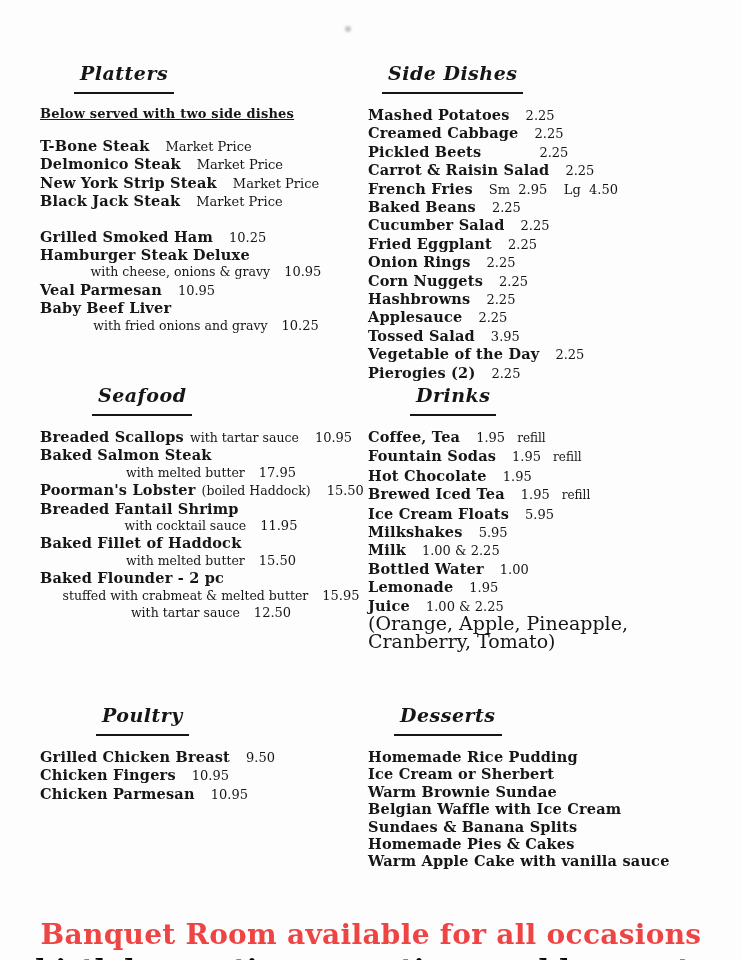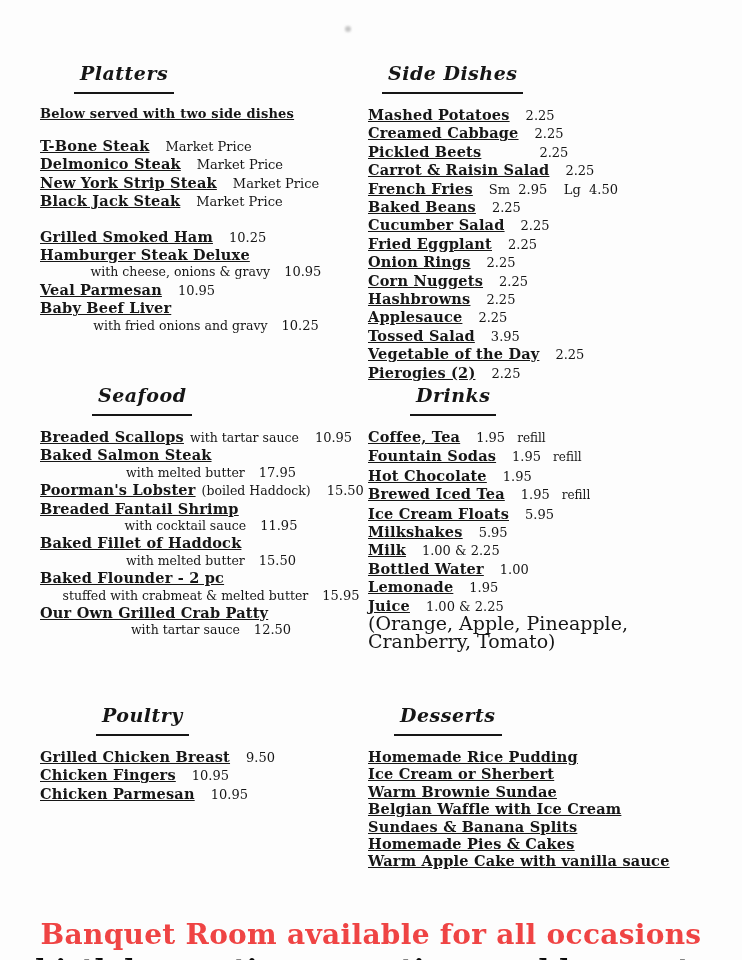--- a/index.html
+++ b/index.html
@@ -31,21 +31,21 @@
   #drinks .heading      { margin-left:42px; }
   #desserts .heading    { margin-left:26px; }
 
   .note {
     font-weight:700; font-size:13px; text-decoration:underline;
     margin:0 0 16px 0; letter-spacing:0.2px;
   }
   .items { }
   .row   { line-height:17.4px; }
   .spacer{ height:17px; }
-  .name  { font-weight:700; font-size:14.5px; letter-spacing:0.2px;text-decoration:underline; }
+  .name  { font-weight:700; font-size:14.5px; letter-spacing:0.2px; }
   .inline-note { font-size:12.5px; margin-left:6px; }
   .price { font-size:13px; margin-left:16px; white-space:pre; }
   .price.wide { margin-left:58px; }
   .suffix{ font-size:12px; margin-left:12px; }
   .sub   { font-size:12.5px; padding-left:12px; line-height:17.4px;text-align:center; }
   .sub .price { margin-left:14px; }
   .plain { font-size:19px; line-height:17.4px;text-align:right; }
 
   .banner { position:absolute; left:0; right:0; top:918px; text-align:center; }
   .banner-l1 { font-weight:bold; font-size:28px; letter-spacing:0.3px; color:#ef4444; line-height:34px; }
@@ -102,21 +102,21 @@
 
   <div class="section" id="seafood">
     <div class="heading">Seafood</div>
     <div class="items">
         <div class="row"><span class="name">Breaded Scallops</span><span class="inline-note">with tartar sauce</span><span class="price">10.95</span></div>
         <div class="row"><span class="name">Baked Salmon Steak</span><div class="sub"><span class="sub-text">with melted butter</span><span class="price">17.95</span></div></div>
         <div class="row"><span class="name">Poorman's Lobster</span><span class="inline-note">(boiled Haddock)</span><span class="price">15.50</span></div>
         <div class="row"><span class="name">Breaded Fantail Shrimp</span><div class="sub"><span class="sub-text">with cocktail sauce</span><span class="price">11.95</span></div></div>
         <div class="row"><span class="name">Baked Fillet of Haddock</span><div class="sub"><span class="sub-text">with melted butter</span><span class="price">15.50</span></div></div>
         <div class="row"><span class="name">Baked Flounder - 2 pc</span><div class="sub"><span class="sub-text">stuffed with crabmeat &amp; melted butter</span><span class="price">15.95</span></div></div>
-        <div class="row"><span class="name">Our Own Grilled Crab Patty</span><div class="sub"><span class="sub-text">with tartar sauce</span><span class="price">12.50</span></div></div>
+        <div class="row"><div class="sub"><span class="sub-text">with tartar sauce</span><span class="price">12.50</span></div></div>
       </div>
   </div>
 
   <div class="section" id="drinks">
     <div class="heading">Drinks</div>
     <div class="items">
         <div class="row"><span class="name">Coffee, Tea</span><span class="price">1.95</span><span class="suffix">refill</span></div>
         <div class="row"><span class="name">Fountain Sodas</span><span class="price">1.95</span><span class="suffix">refill</span></div>
         <div class="row"><span class="name">Hot Chocolate</span><span class="price">1.95</span></div>
         <div class="row"><span class="name">Brewed Iced Tea</span><span class="price">1.95</span><span class="suffix">refill</span></div>

